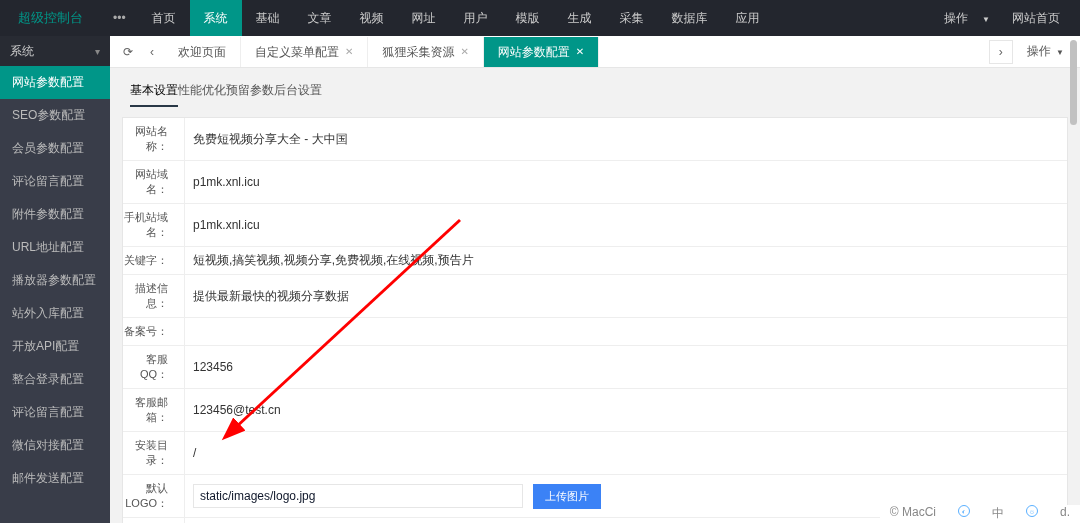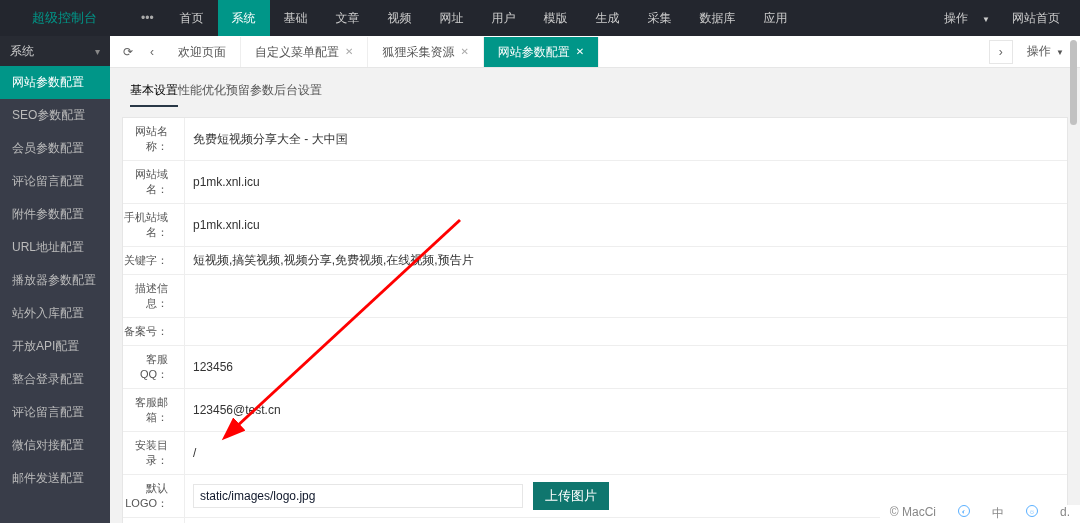--- a/index.html
+++ b/index.html
@@ -1,19 +1,19 @@
 <!DOCTYPE html>
 <html><head>
 <meta charset="utf-8">
 <style>
 *{margin:0;padding:0;box-sizing:border-box;font-family:"Microsoft YaHei",Arial,sans-serif;font-size:12px}
 body{background:#f2f2f2;color:#333;overflow:hidden}
 .app{display:flex;flex-direction:column;height:523px;width:1080px;position:relative}
 .topbar{height:36px;background:#23262e;display:flex;align-items:center;color:#aaa;flex-shrink:0}
-.brand{color:#009688;padding:0 32px;font-size:13px}
+.brand{color:#009688;padding:0 18px;font-size:13px}
 .dots{color:#aaa;padding:0 12px;cursor:pointer}
 .topnav{display:flex;height:100%}
 .topnav span{padding:0 14px;line-height:36px;cursor:pointer;color:#ccc}
 .topnav span.active{background:#009688;color:#fff}
 .top-right{margin-left:auto;display:flex;align-items:center;padding-right:14px;gap:4px}
 .top-right span{color:#ccc;cursor:pointer;padding:0 6px}
 .tri{font-size:8px;margin-left:2px}
 .body{flex:1;display:flex;min-height:0}
 .sidebar{width:110px;background:#393d49;color:#ccc;display:flex;flex-direction:column}
 .side-head{height:30px;background:#282b33;display:flex;align-items:center;justify-content:space-between;padding:0 10px}
@@ -36,21 +36,21 @@
 .subtabs{display:flex;padding:6px 8px 10px 8px;color:#555}
 .subtabs span{cursor:pointer;padding-bottom:6px}
 .subtabs span.active{color:#000;border-bottom:2px solid #293846}
 .panel{background:#fff;border:1px solid #e6e6e6;padding:0}
 .row{display:flex;align-items:center;border-bottom:1px solid #eee;min-height:27px}
 .row:last-child{border-bottom:none}
 .lbl{width:62px;flex-shrink:0;text-align:right;padding:6px 16px 6px 0;color:#555;border-right:1px solid #eee;font-size:11px}
 .val{flex:1;padding:4px 8px;display:flex;align-items:center;gap:10px;flex-wrap:wrap}
 .inp{border:1px solid #e6e6e6;padding:4px 6px;font-size:12px;color:#0f172a;background:#fff;min-width:0}
 .inp.full{width:330px}
-.btn-up{background:#0f766e;color:#fff;border:none;padding:5px 12px;cursor:pointer;font-size:13px}
+.btn-up{background:#3b82f6;color:#fff;border:none;padding:5px 12px;cursor:pointer;font-size:11px}
 .arrow-annot{position:absolute;left:140px;top:210px;pointer-events:none;z-index:50}
 .scroll-ind{position:absolute;right:0;top:36px;bottom:18px;width:14px;background:transparent}
 .scroll-ind::before{content:"";position:absolute;right:3px;top:4px;width:7px;height:85px;background:#c1c1c1;border-radius:4px}
 .footer{position:absolute;bottom:0;right:0;height:18px;display:flex;align-items:flex-start;gap:22px;padding:0 10px;font-size:10px;color:#888;background:#fff}
 .footer .ic{width:12px;height:12px;border:1px solid #5ab0ff;border-radius:50%;display:inline-flex;align-items:center;justify-content:center;color:#5ab0ff;font-size:7px}
 </style>
 </head>
 <body>
 
 <div class="app">
@@ -159,20 +159,23 @@
 
           <div class="row">
               <div class="lbl">关键字：</div>
             <div class="val">
                 <span>短视频,搞笑视频,视频分享,免费视频,在线视频,预告片</span>
               </div>
             </div>
 
           <div class="row">
               <div class="lbl">描述信息：</div>
+            <div class="val">
+                <span>提供最新最快的视频分享数据</span>
+              </div>
             </div>
 
           <div class="row">
               <div class="lbl">备案号：</div>
             </div>
 
           <div class="row">
               <div class="lbl">客服QQ：</div>
             <div class="val">
                 <span>123456</span>

